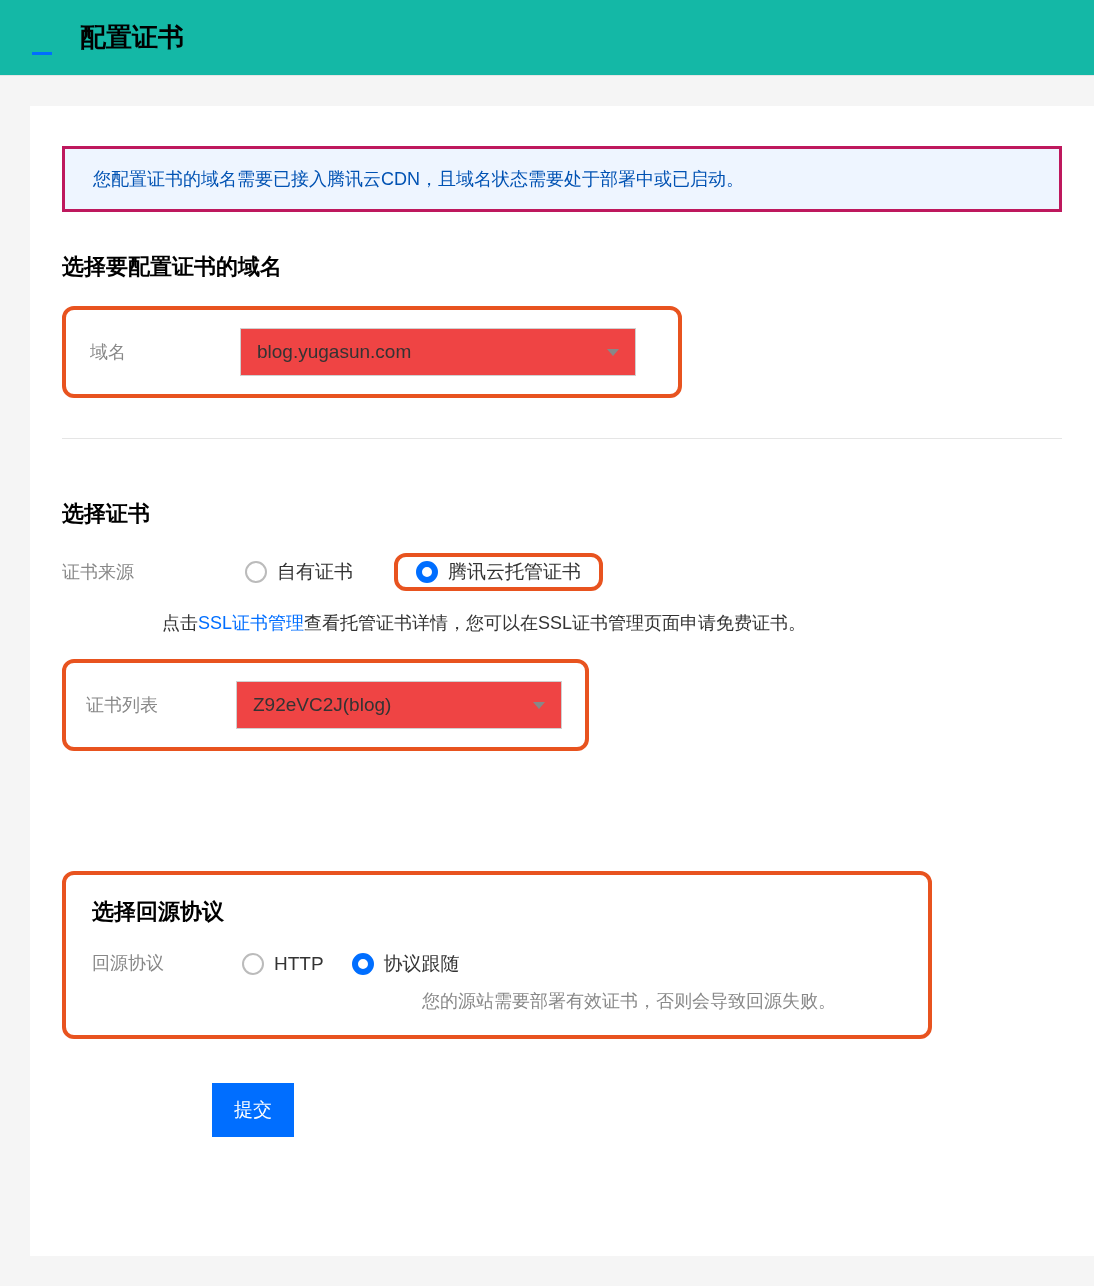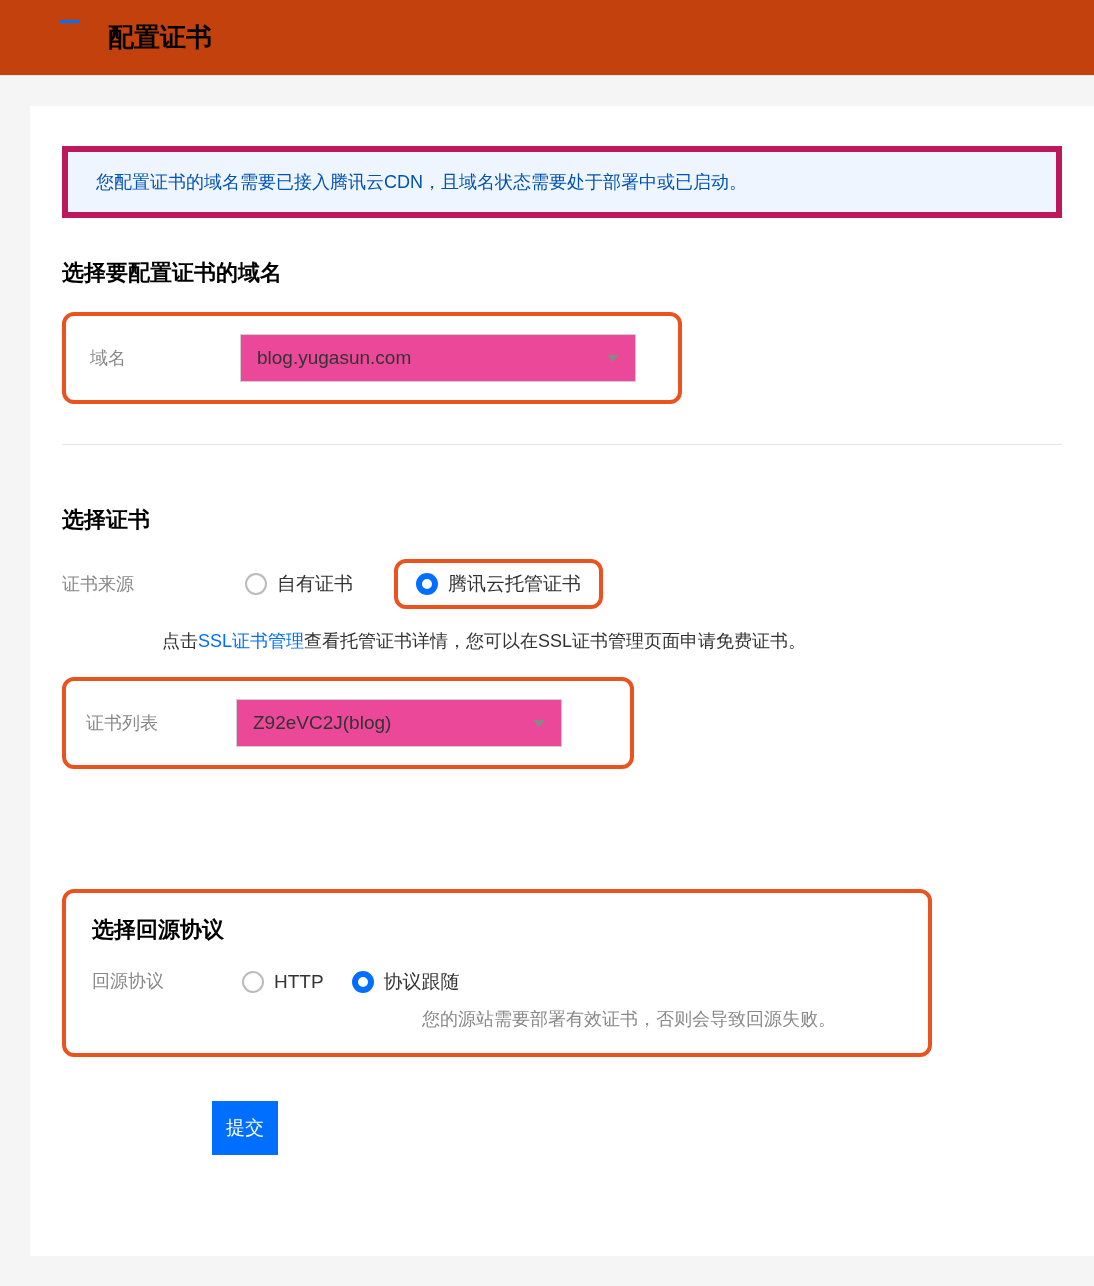--- a/index.html
+++ b/index.html
@@ -7,46 +7,46 @@
       margin: 0;
       padding: 0;
     }
     body {
       font-family: -apple-system, BlinkMacSystemFont, "Segoe UI", "PingFang SC", "Microsoft YaHei", sans-serif;
       background: #f5f5f5;
       width: 1094px;
       color: #333;
     }
     .header {
-      background: #c2410c;
-      padding: 20px 60px;
+      background: #14b8a6;
+      padding: 20px 32px;
       border-bottom: 1px solid #e5e5e5;
       display: flex;
-      align-items: flex-start;
+      align-items: flex-end;
     }
     .header-indicator {
       width: 20px;
       height: 3px;
       background: #006eff;
       margin-right: 28px;
     }
     .header-title {
       font-size: 26px;
       font-weight: 600;
       color: #000;
     }
     .content {
       background: #fff;
       margin: 30px 0 0 30px;
       padding: 40px 32px 40px 32px;
       min-height: 1150px;
     }
     .info-box {
       background: #eef5ff;
-      border: 6px solid #be185d;
+      border: 3px solid #be185d;
       padding: 18px 28px;
       margin-bottom: 40px;
     }
     .info-text {
       color: #0052b3;
       font-size: 18px;
     }
     .section-title {
       font-size: 22px;
       font-weight: 600;
@@ -59,21 +59,21 @@
       margin-bottom: 16px;
     }
     .form-label {
       width: 150px;
       font-size: 18px;
       color: #888;
       flex-shrink: 0;
     }
     .select-box {
       border: 1px solid #d0d0d0;
-      background: #ec4899;
+      background: #ef4444;
       padding: 12px 16px;
       font-size: 19px;
       color: #333;
       display: flex;
       align-items: center;
       justify-content: space-between;
       cursor: pointer;
       min-width: 300px;
     }
     .select-box-wide {
@@ -91,21 +91,21 @@
     }
     .highlight-box {
       border: 4px solid #e8531f;
       border-radius: 12px;
       padding: 18px 24px;
       margin-bottom: 20px;
     }
     .highlight-box-sm {
       border: 4px solid #e8531f;
       border-radius: 12px;
-      padding: 8px 18px;
+      padding: 2px 18px;
       display: inline-flex;
       align-items: center;
     }
     .divider {
       border-top: 1px solid #e5e5e5;
       margin: 40px 0 60px 0;
     }
     .radio-wrapper {
       display: flex;
       align-items: center;
@@ -144,21 +144,21 @@
     .link {
       color: #006eff;
     }
     .section-block {
       margin-bottom: 40px;
     }
     .submit-btn {
       background: #006eff;
       color: #fff;
       border: none;
-      padding: 14px 14px;
+      padding: 14px 22px;
       font-size: 19px;
       cursor: pointer;
       margin-left: 150px;
       margin-top: 24px;
     }
     .cert-source-row {
       display: flex;
       align-items: center;
     }
     .cert-list-highlight {
@@ -227,21 +227,21 @@
           <span class="radio-circle checked"></span>
           <span class="radio-label">腾讯云托管证书</span>
         </div>
       </div>
     </div>
 
     <div class="hint-text" style="margin-left:100px;margin-bottom:24px;">
       <span>点击</span><span class="link">SSL证书管理</span><span>查看托管证书详情，您可以在SSL证书管理页面申请免费证书。</span>
     </div>
 
-    <div class="highlight-box cert-list-highlight" style="width:572px;">
+    <div class="highlight-box cert-list-highlight" style="width:527px;">
       <div class="form-label">证书列表</div>
       <div class="select-box select-box-narrow">
         <span>Z92eVC2J(blog)</span>
         <span class="chevron-down"></span>
       </div>
     </div>
   </div>
 
   <div style="height:80px;"></div>
 

